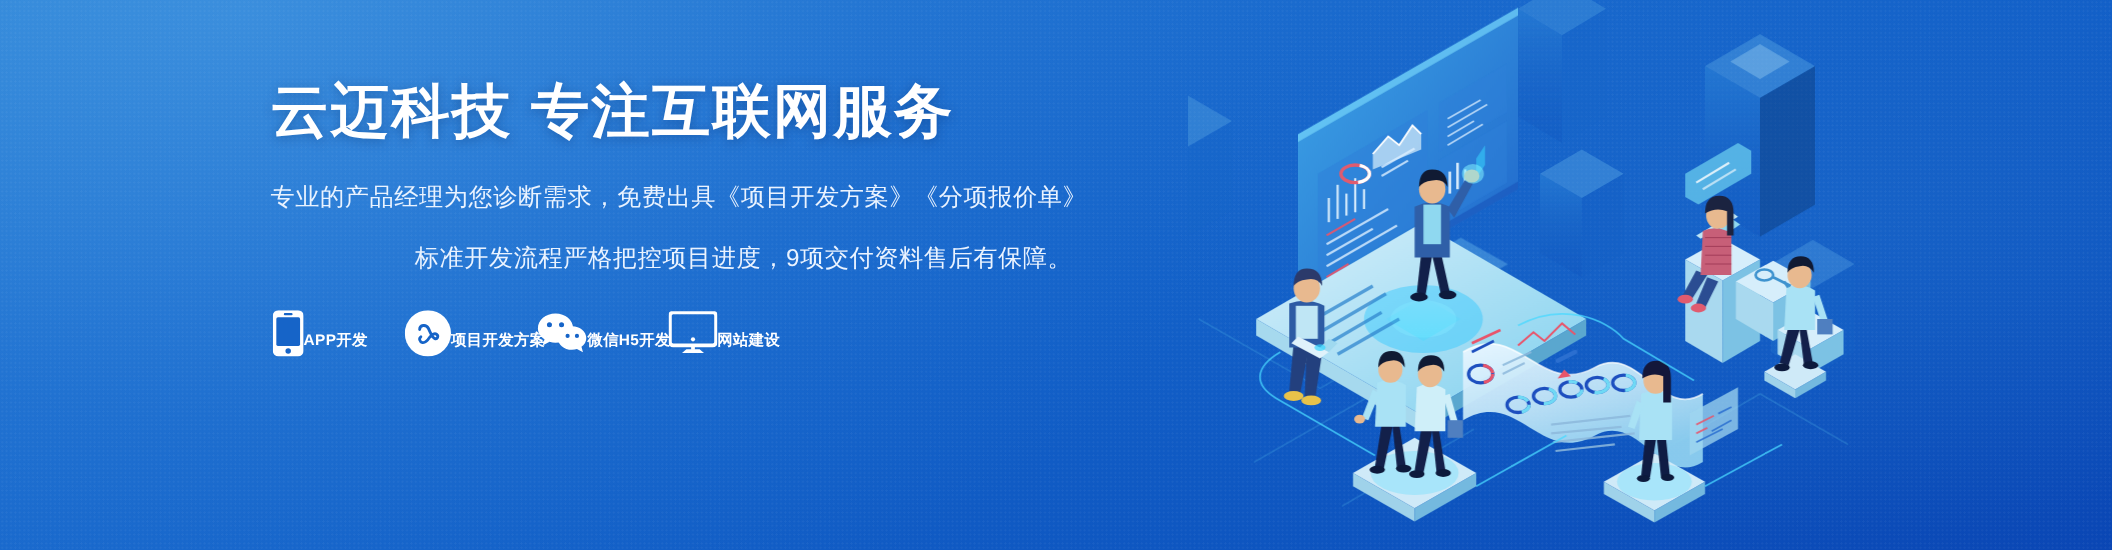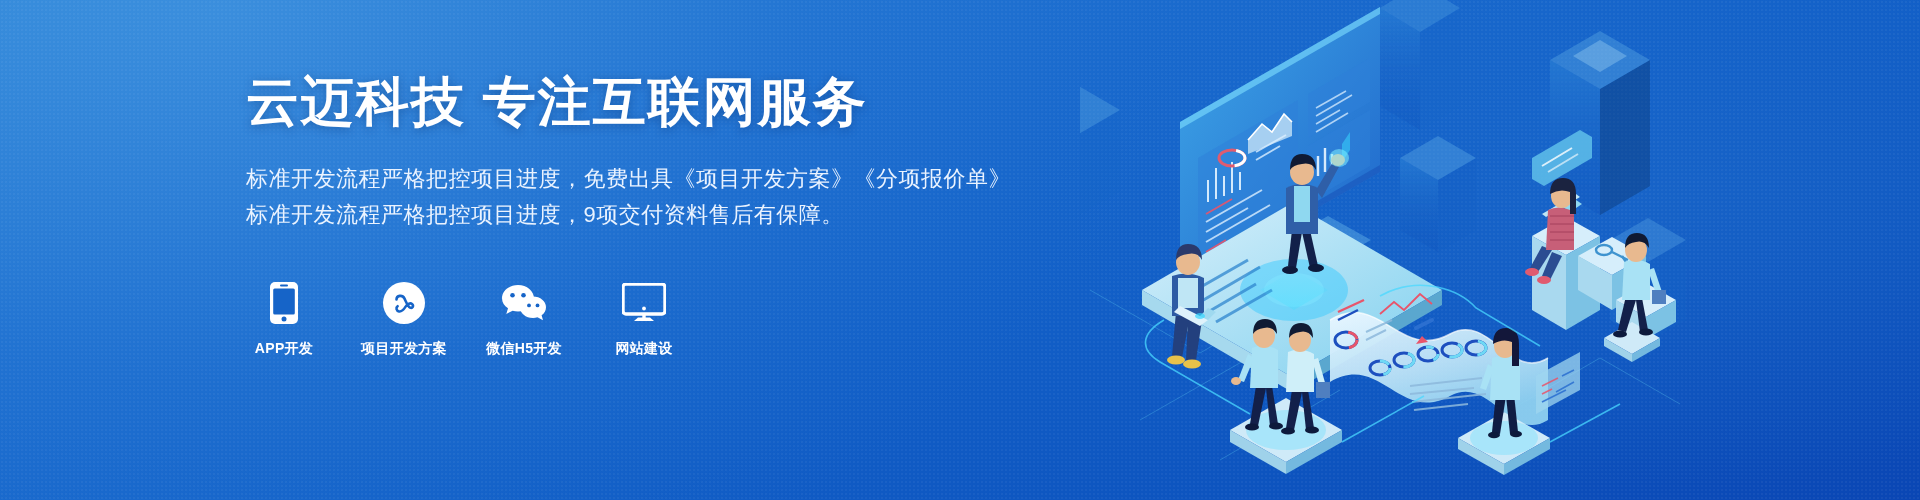--- a/index.html
+++ b/index.html
@@ -58,35 +58,35 @@
     white-space: nowrap;
   }
   .sub {
     color: #eaf3ff;
     font-size: 22px;
     line-height: 1.62;
     letter-spacing: 0.5px;
     margin: 0;
     white-space: nowrap;
   }
-  .sub + .sub { margin-top: 0; }
+  .sub + .sub { margin-top: 20px; text-align: center; }
 
   
   .icon-row {
     position: absolute;
     left: 248px;
     top: 280px;
     display: flex;
     gap: 48px;
     z-index: 5;
   }
   .icon-item {
     width: 72px;
     display: flex;
-    flex-direction: column;
+    flex-direction: row;
     align-items: center;
   }
   .icon-box {
     height: 46px;
     display: flex;
     align-items: center;
     justify-content: center;
   }
   .icon-label {
     margin-top: 14px;
@@ -442,21 +442,21 @@
         <path d="M84 330 C60 344, 60 360, 80 372 L170 424"></path>
         <path d="M300 306 C340 284, 380 300, 396 318 L460 356"></path>
         <path d="M262 452 L344 406"></path>
         <path d="M470 452 L540 414"></path>
       </g>
     </svg>
   </div>
 
   <div class="content">
     <h1 class="headline">云迈科技 专注互联网服务</h1>
-    <p class="sub">标准开发流程严格把控项目进度，免费出具《项目开发方案》《分项报价单》</p>
+    <p class="sub">专业的产品经理为您诊断需求，免费出具《项目开发方案》《分项报价单》</p>
     <p class="sub">标准开发流程严格把控项目进度，9项交付资料售后有保障。</p>
   </div>
 
   <div class="icon-row">
 
     <div class="icon-item">
       <div class="icon-box">
         <svg width="28" height="42" viewBox="0 0 28 42">
           <rect x="0" y="0" width="28" height="42" rx="5" ry="5" fill="#ffffff"></rect>
           <rect x="3.2" y="6.5" width="21.6" height="26" rx="1.5" fill="#1664c8"></rect>

